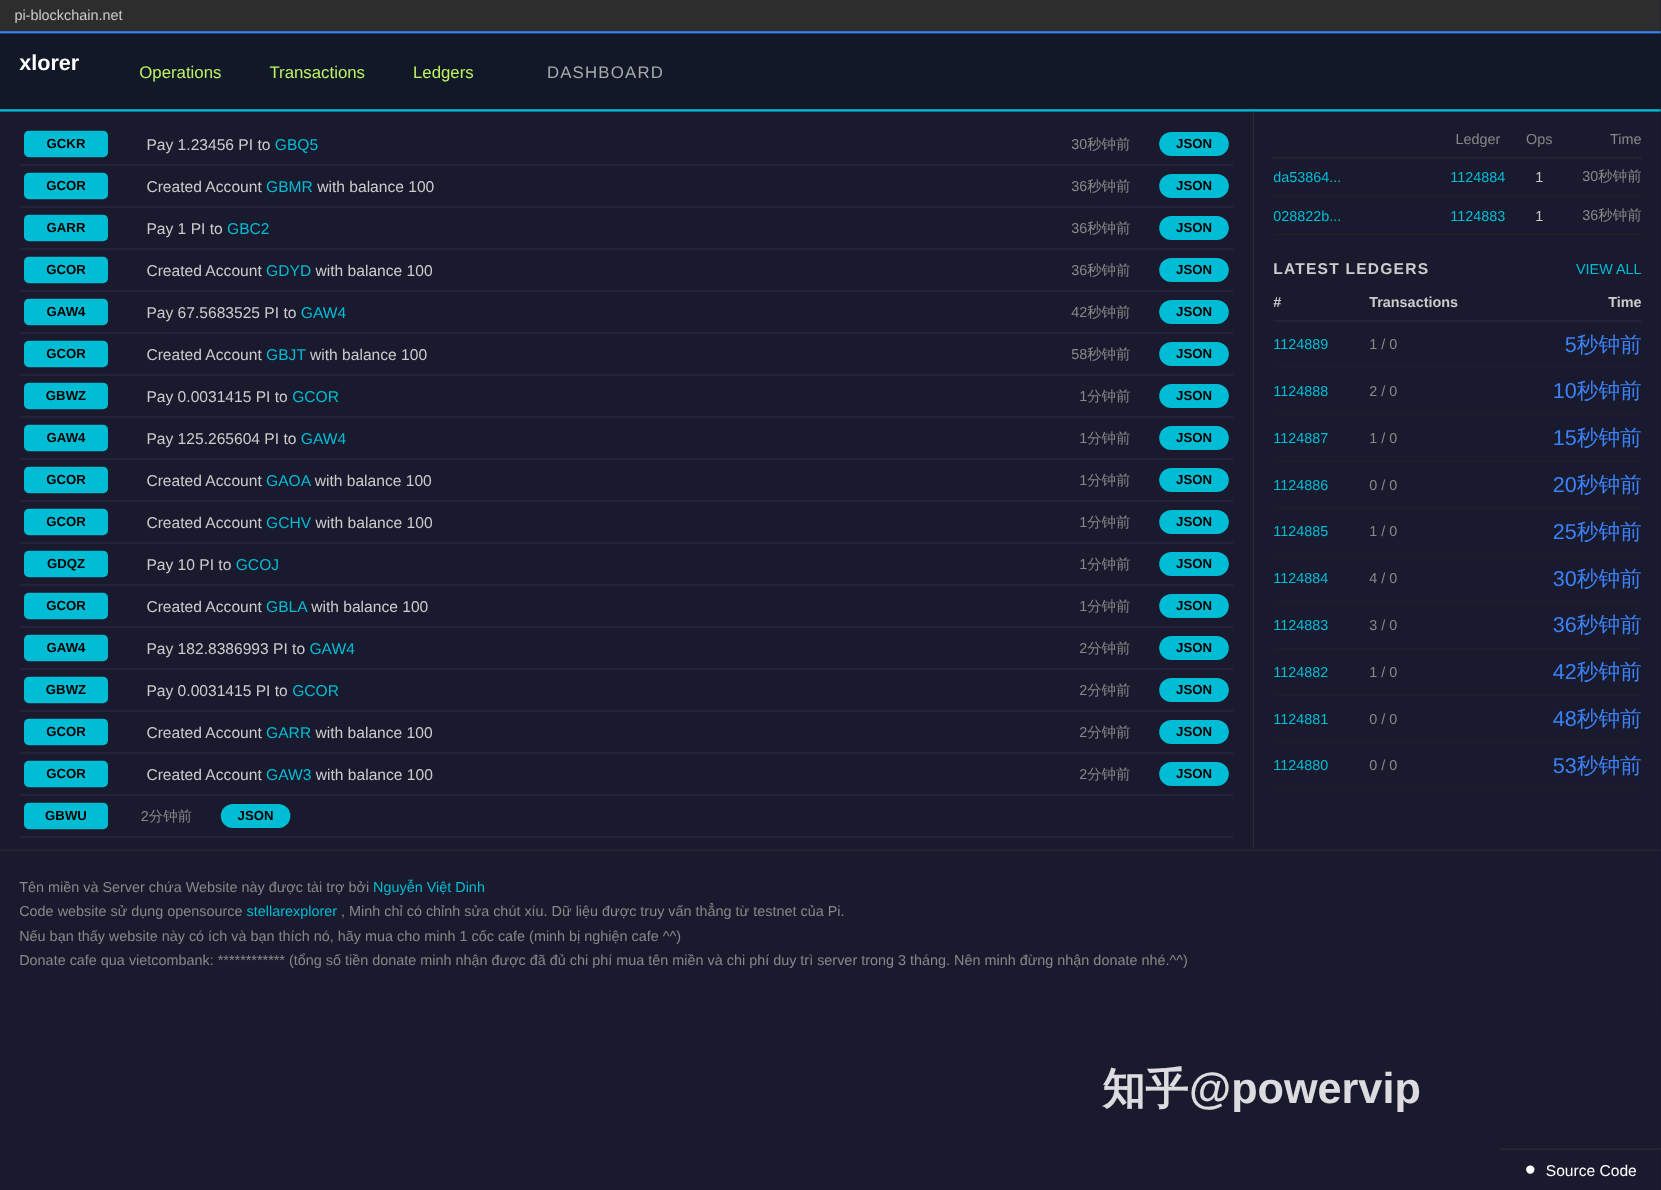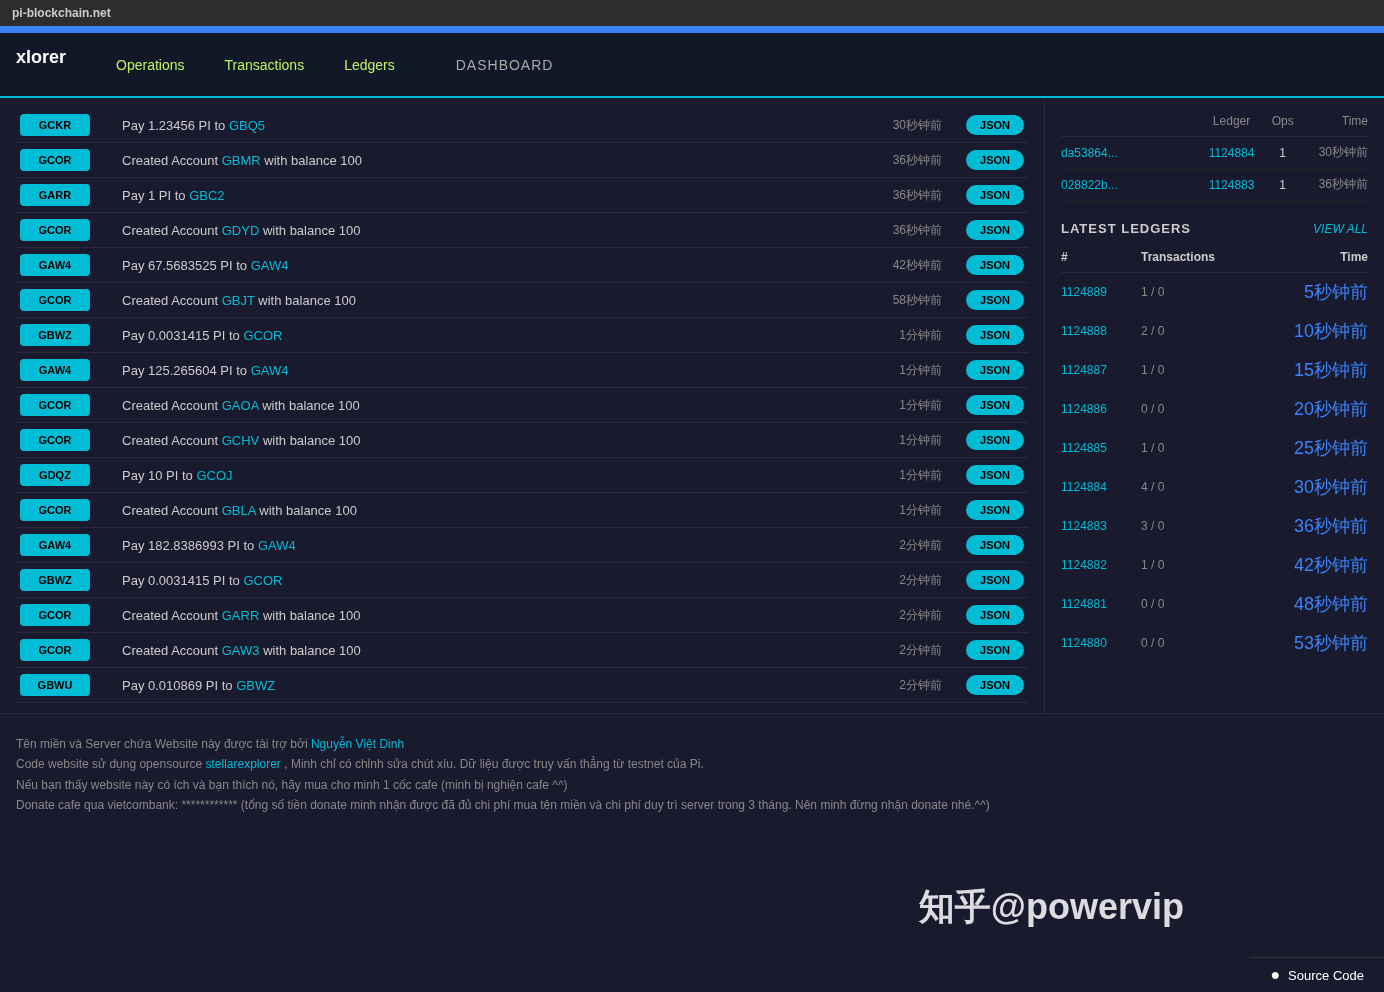--- a/index.html
+++ b/index.html
@@ -10,22 +10,21 @@
       font-size: 13px;
       min-height: 992px;
     }
 
     
     .browser-bar {
       background: #2d2d2d;
       padding: 6px 12px;
       font-size: 12px;
       color: #ccc;
-      border-bottom: 7px solid #3b82f6;
-      font-weight: bold;
+      border-bottom: 2px solid #3b82f6;
     }
 
     
     .nav-bar {
       background: #111827;
       display: flex;
       align-items: center;
       padding: 0 16px;
       border-bottom: 2px solid #00bcd4;
     }
@@ -167,21 +166,20 @@
     .ledgers-title {
       color: #ccc;
       font-size: 13px;
       font-weight: bold;
       letter-spacing: 1px;
     }
     .view-all {
       color: #00bcd4;
       font-size: 12px;
       cursor: pointer;
-      font-style: italic;
     }
     .ledger-cols {
       display: flex;
       padding: 4px 0 8px;
       border-bottom: 1px solid #2a2a3a;
       color: #ccc;
       font-weight: bold;
       font-size: 12px;
     }
     .ledger-col-num { width: 80px; }
@@ -354,21 +352,20 @@
         <button class="json-btn">JSON</button>
       </div>
       <div class="op-row">
         <span class="account-badge">GCOR</span>
         <span class="op-description">Created Account <span class="highlight">GAW3</span> with balance 100</span>
         <span class="op-time">2分钟前</span>
         <button class="json-btn">JSON</button>
       </div>
       <div class="op-row">
         <span class="account-badge">GBWU</span>
-        <span class="op-description">Pay 0.010869 PI to <span class="highlight">GBWZ</span></span>
         <span class="op-time">2分钟前</span>
         <button class="json-btn">JSON</button>
       </div>
     </div>
 
   <div class="right-panel">
 
     <div class="recent-tx-header">
       <span class="col-hash"></span>
       <span class="col-ledger">Ledger</span>

